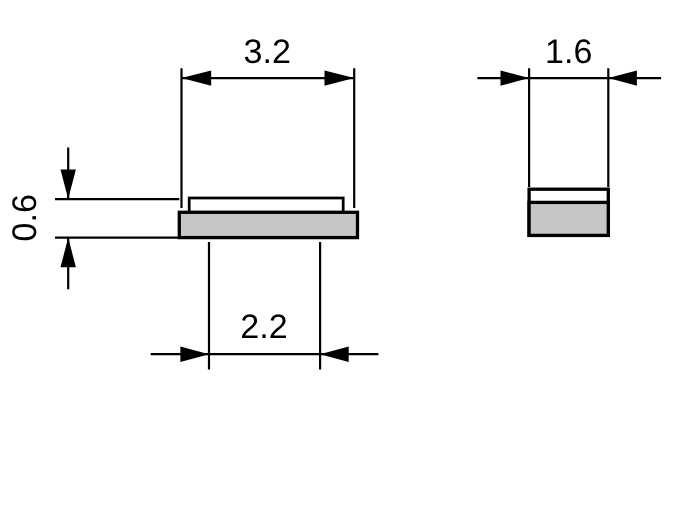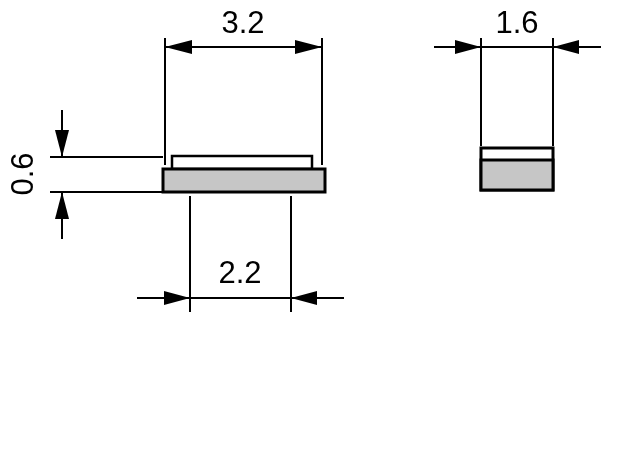--- a/index.html
+++ b/index.html
@@ -7,20 +7,21 @@
     padding: 0;
     background: #ffffff;
     font-family: "Liberation Sans", sans-serif;
   }
   .canvas {
     position: relative;
     width: 633px;
     height: 344px;
     background: #ffffff;
     overflow: hidden;
+    margin-top: 24px;
   }
   svg {
     display: block;
   }
   text {
     font-family: "Liberation Sans", sans-serif;
     font-size: 31px;
     fill: #000000;
   }
 </style>

